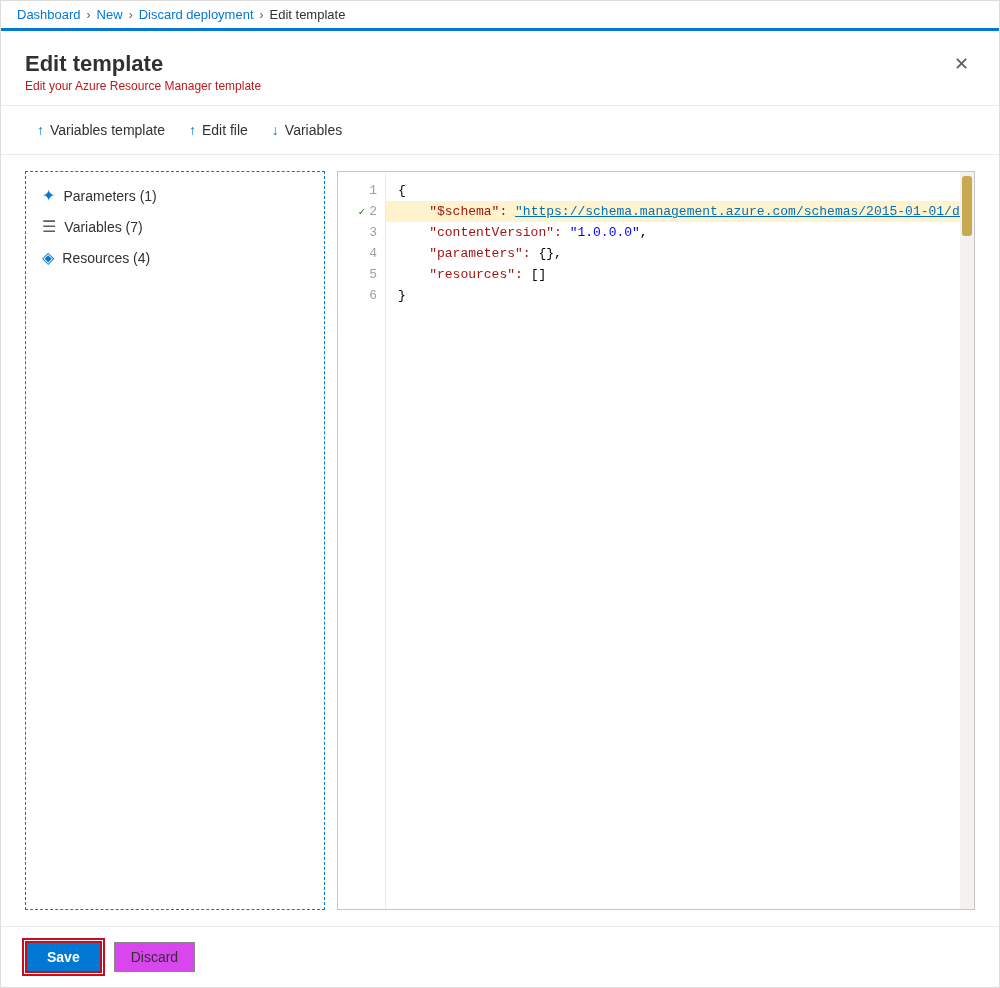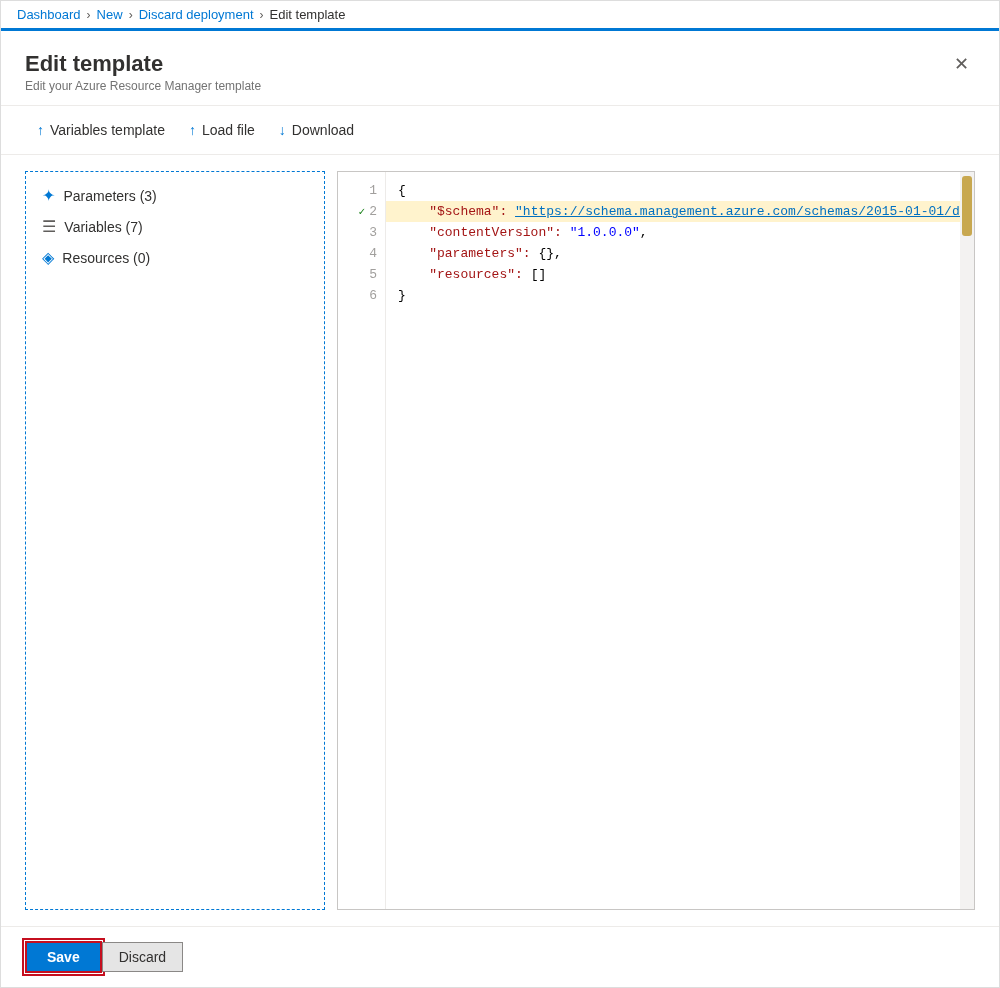--- a/index.html
+++ b/index.html
@@ -65,21 +65,21 @@
       align-items: flex-start;
     }
     .page-title {
       font-size: 22px;
       font-weight: 600;
       color: #323130;
       line-height: 1.2;
     }
     .page-subtitle {
       font-size: 12px;
-      color: #737373;
+      color: #b91c1c;
       margin-top: 2px;
     }
     .close-button {
       background: none;
       border: none;
       cursor: pointer;
       font-size: 18px;
       color: #605e5c;
       padding: 4px 6px;
       line-height: 1;
@@ -229,37 +229,37 @@
       position: absolute;
       top: 2px;
     }
 
     
     .footer {
       border-top: 1px solid #edebe9;
       padding: 14px 24px;
       display: flex;
       align-items: center;
-      gap: 0;
+      gap: 12px;
       background: #fff;
     }
     .btn-save {
       background: #0078d4;
       color: #fff;
       border: 2px solid #c50f1f;
       padding: 6px 20px;
       font-size: 14px;
       font-family: 'Segoe UI', Arial, sans-serif;
       cursor: pointer;
       font-weight: 600;
       outline: 2px solid #c50f1f;
       outline-offset: 1px;
     }
     .btn-discard {
-      background: #e5e5e5;
+      background: #d946ef;
       color: #323130;
       border: 1px solid #8a8886;
       padding: 6px 16px;
       font-size: 14px;
       font-family: 'Segoe UI', Arial, sans-serif;
       cursor: pointer;
     }
   </style>
 </head>
 <body>
@@ -288,42 +288,42 @@
       <button class="close-button">✕</button>
     </div>
 
     <div class="toolbar">
       <button class="toolbar-btn">
         <span class="btn-icon">↑</span>
         <span>Variables template</span>
       </button>
       <button class="toolbar-btn">
         <span class="btn-icon">↑</span>
-        <span>Load file</span>
+        <span>Edit file</span>
       </button>
       <button class="toolbar-btn">
         <span class="btn-icon">↓</span>
-        <span>Download</span>
+        <span>Variables</span>
       </button>
     </div>
 
     <div class="body-area">
 
       <div class="left-panel">
         <div class="tree-item">
           <span class="tree-icon icon-parameters">✦</span>
-          <span>Parameters (3)</span>
+          <span>Parameters (1)</span>
         </div>
         <div class="tree-item">
           <span class="tree-icon icon-variables">☰</span>
           <span>Variables (7)</span>
         </div>
         <div class="tree-item">
           <span class="tree-icon icon-resources">◈</span>
-          <span>Resources (0)</span>
+          <span>Resources (4)</span>
         </div>
       </div>
 
       <div class="code-panel">
 
         <div class="line-numbers">
           <div class="line-num">1</div>
           <div class="line-num active">
             <span class="check-icon">✓</span>2
           </div>

